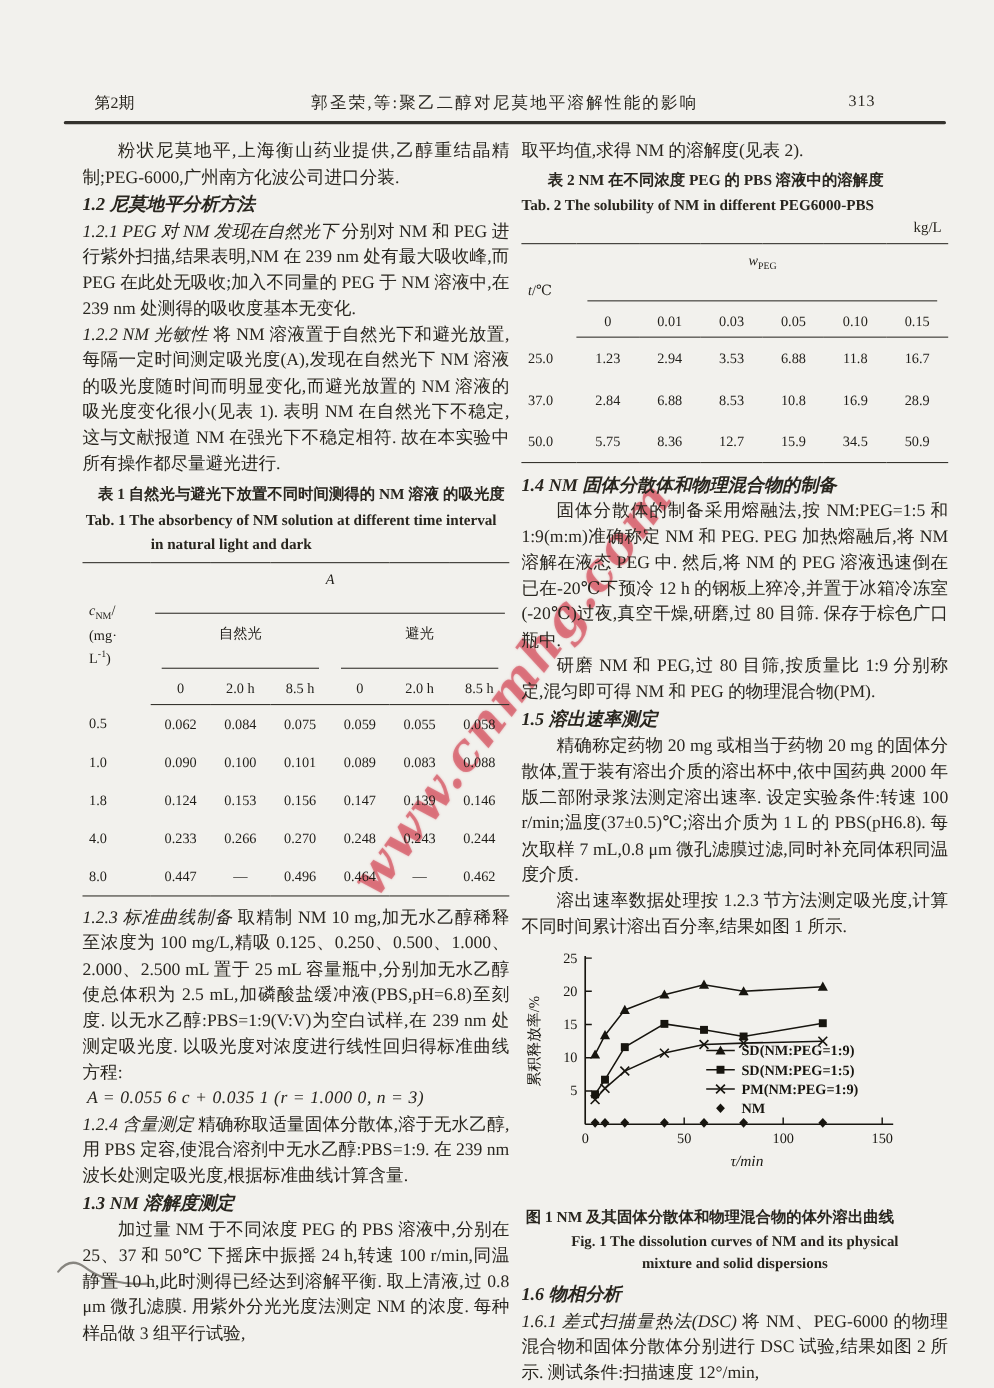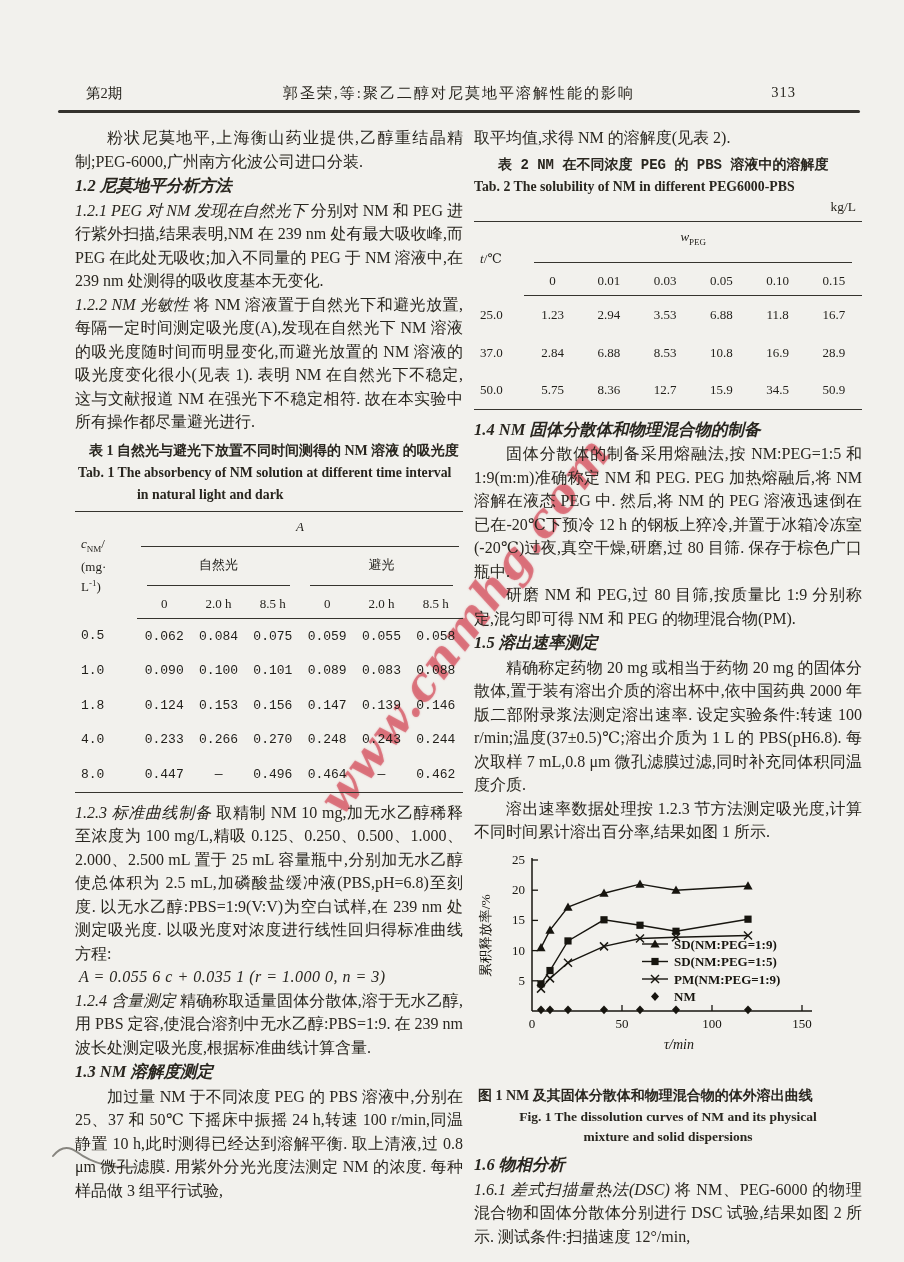--- a/index.html
+++ b/index.html
@@ -17,32 +17,32 @@
   p{margin:0;}
   .ind{text-indent:2em;}
   .h{font-weight:bold;font-size:16.5px;margin:1px 0;text-align:left;font-style:italic;}
   .lead{font-style:italic;}
   .eq{font-style:italic;padding-left:4px;letter-spacing:.5px;}
   
   .tcap-zh{font-weight:bold;font-size:14px;line-height:22px;margin-top:6px;
            padding-left:72px;text-indent:-58px;text-align:left;}
   .tcap-en{font-weight:bold;font-size:13.8px;line-height:22px;
            padding-left:62px;text-indent:-59px;text-align:left;}
-  .tcap-zh2{font-weight:bold;font-size:14px;line-height:22px;margin-top:4px;margin-left:24px;text-align:left;font-family:Liberation Mono, monospace;}
+  .tcap-zh2{font-weight:bold;font-size:14px;line-height:22px;margin-top:4px;margin-left:24px;text-align:left;}
   .tcap-en2{font-weight:bold;font-size:13.8px;line-height:22px;text-align:left;}
   .unit{font-size:13.5px;text-align:right;padding-right:6px;line-height:18px;}
   
   table.tbl{width:100%;border-collapse:collapse;font-size:13px;color:#201e19;
             border-top:1.6px solid #36342e;border-bottom:1.6px solid #36342e;margin:5px 0 8px;}
   table.tbl td{text-align:center;padding:3px 0;}
-  .t1 tr.data td{padding:5.5px 0;font-family:Liberation Mono, monospace;}
+  .t1 tr.data td{padding:5.5px 0;}
   .t2 tr.data td{padding:7px 0;margin-left:30px;}
   td.c0{text-align:left !important;padding-left:6px !important;}
   .l{display:block;line-height:15px;padding:1px 0;}
-  .us{display:block;margin:0 10px;padding-bottom:8px;border-bottom:1.3px solid #36342e;}
+  .us{display:block;margin:0 10px;padding-bottom:19px;border-bottom:1.3px solid #36342e;}
   tr.hsep td{border-bottom:1.4px solid #36342e;}
   sub{font-size:9px;} sup{font-size:9px;}
   
   .fig{margin-top:4px;}
   .figcap-zh{font-weight:bold;font-size:14px;line-height:22px;margin-top:6px;padding-left:4px;text-align:left;}
   .figcap-en{font-weight:bold;font-size:13.5px;line-height:20px;text-align:center;}
   
   .watermark{position:absolute;left:215px;top:598px;width:500px;text-align:center;
              transform:rotate(-53.5deg);color:rgba(205,42,60,.5);
              font-size:46px;font-weight:bold;font-style:italic;letter-spacing:2px;

